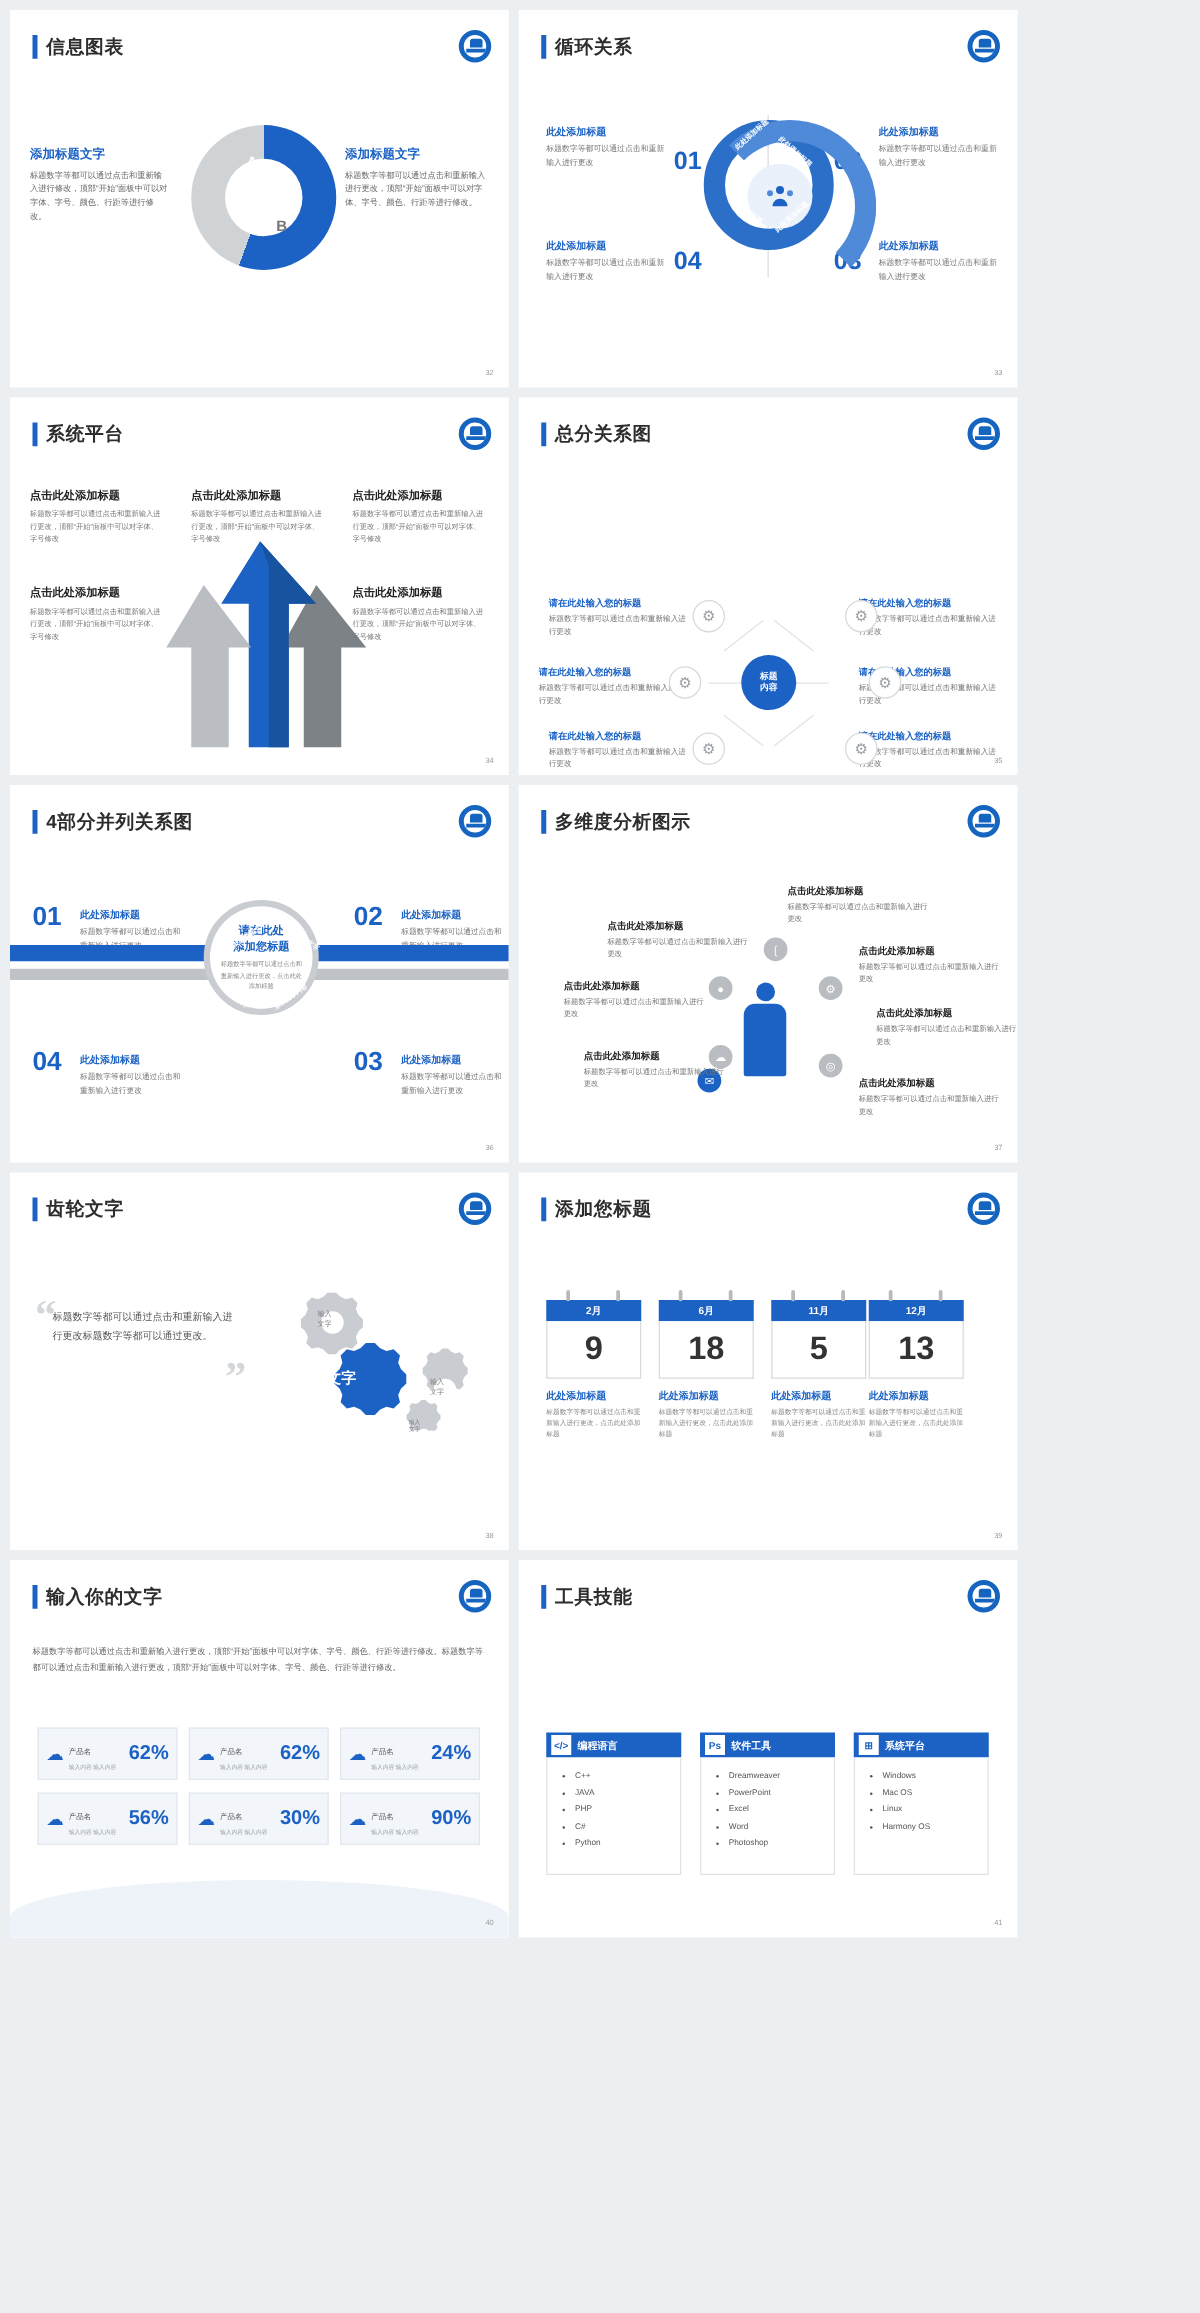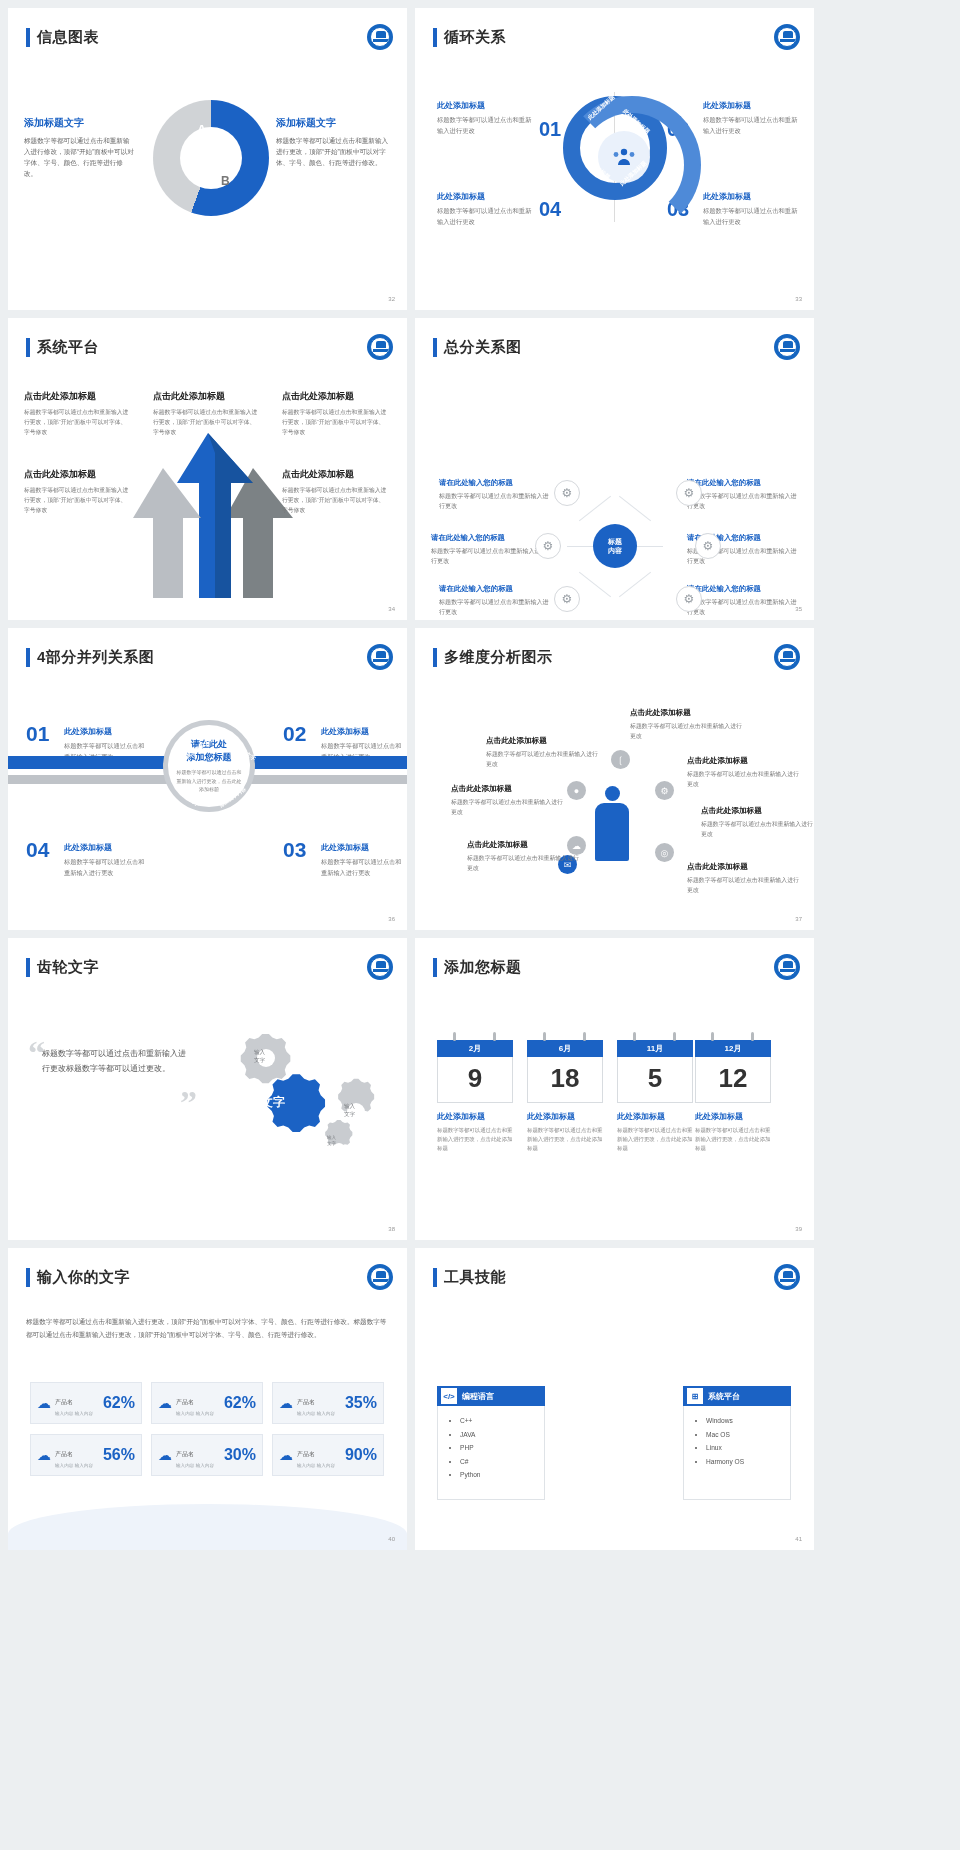--- a/index.html
+++ b/index.html
@@ -661,21 +661,21 @@
       <div class="cal-h">此处添加标题</div>
       <div class="cal-b">标题数字等都可以通过点击和重新输入进行更改，点击此处添加标题</div>
     </div>
 
     <div class="cal" style="left:280px;top:94px;">
       <div class="cal-ring">
           <i style="left:16px;"></i>
           <i style="left:56px;"></i>
         </div>
       <div class="cal-top">12月</div>
-      <div class="cal-body">12</div>
+      <div class="cal-body">13</div>
       <div class="cal-h">此处添加标题</div>
       <div class="cal-b">标题数字等都可以通过点击和重新输入进行更改，点击此处添加标题</div>
     </div>
     <div class="pagenum">39</div>
   </div>
 
   <div class="slide">
     <div class="slide-title-bar">
       <div class="title-accent"></div>
       <div class="slide-title">输入你的文字</div>
@@ -696,21 +696,21 @@
     <div class="pcard" style="left:143px;top:134px;">
       <span class="ico">☁</span>
       <span><span class="lbl">产品名</span>
       <span class="sub" style="display:block;">输入内容  输入内容</span></span>
       <span class="pct">62%</span>
     </div>
     <div class="pcard" style="left:264px;top:134px;">
       <span class="ico">☁</span>
       <span><span class="lbl">产品名</span>
       <span class="sub" style="display:block;">输入内容  输入内容</span></span>
-      <span class="pct">35%</span>
+      <span class="pct">24%</span>
     </div>
     <div class="pcard" style="left:22px;top:186px;">
       <span class="ico">☁</span>
       <span><span class="lbl">产品名</span>
       <span class="sub" style="display:block;">输入内容  输入内容</span></span>
       <span class="pct">56%</span>
     </div>
     <div class="pcard" style="left:143px;top:186px;">
       <span class="ico">☁</span>
       <span><span class="lbl">产品名</span>
@@ -744,20 +744,35 @@
         <ul>
           <li>C++</li>
           <li>JAVA</li>
           <li>PHP</li>
           <li>C#</li>
           <li>Python</li>
         </ul>
       </div>
     </div>
 
+    <div class="skill-col" style="left:145px;top:138px;">
+      <div class="skill-head">
+        <span class="skill-badge">Ps</span>
+        <span>软件工具</span>
+      </div>
+      <div class="skill-body">
+        <ul>
+          <li>Dreamweaver</li>
+          <li>PowerPoint</li>
+          <li>Excel</li>
+          <li>Word</li>
+          <li>Photoshop</li>
+        </ul>
+      </div>
+    </div>
 
     <div class="skill-col" style="left:268px;top:138px;">
       <div class="skill-head">
         <span class="skill-badge">⊞</span>
         <span>系统平台</span>
       </div>
       <div class="skill-body">
         <ul>
           <li>Windows</li>
           <li>Mac OS</li>

